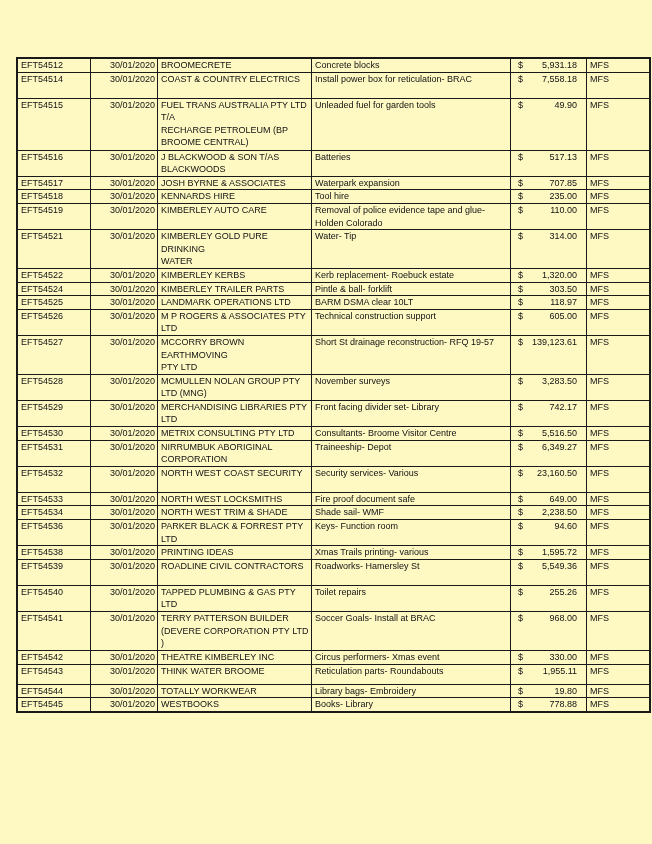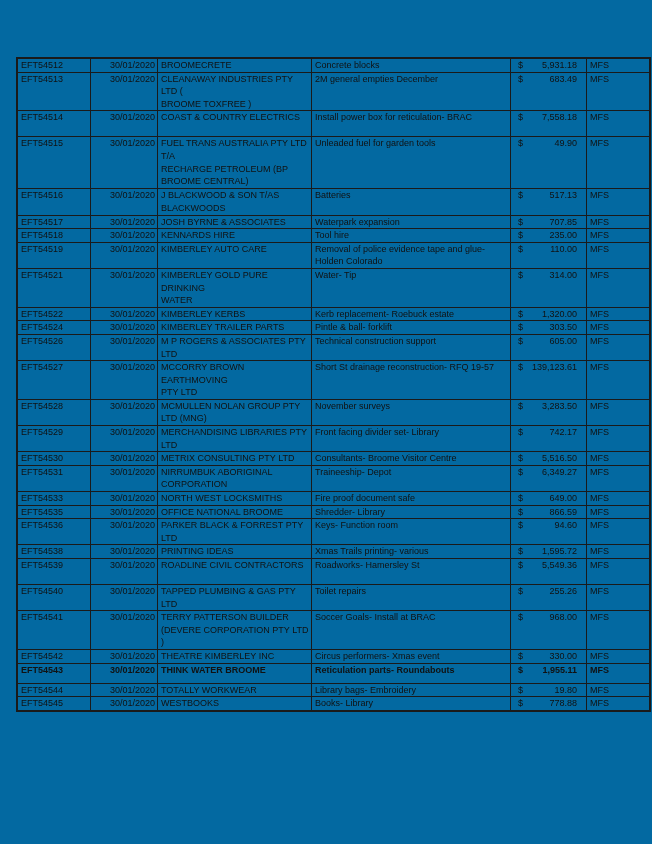--- a/index.html
+++ b/index.html
@@ -5,21 +5,21 @@
   html, body {
     margin: 0;
     padding: 0;
     background: #ffffff;
     font-family: "Liberation Sans", sans-serif;
   }
   .page {
     position: relative;
     width: 652px;
     height: 844px;
-    background: #0369a1;
+    background: #fef9c3;
     overflow: hidden;
   }
   .table-wrap {
     position: absolute;
     left: 16px;
     top: 57px;
   }
   table.payments {
     border-collapse: collapse;
     table-layout: fixed;
@@ -58,29 +58,20 @@
       <tbody id="rows-body">
           <tr style="height: 13px;">
             <td class="c-id">EFT54512</td>
             <td class="c-date">30/01/2020</td>
             <td class="c-payee">BROOMECRETE</td>
             <td class="c-desc">Concrete blocks</td>
             <td class="c-amt"><div class="amt-inner"><span>$</span><span>5,931.18</span></div></td>
             <td class="c-fund">MFS</td>
           </tr>
           <tr style="height: 26px;">
-            <td class="c-id">EFT54513</td>
-            <td class="c-date">30/01/2020</td>
-            <td class="c-payee">CLEANAWAY INDUSTRIES PTY LTD (
-BROOME TOXFREE )</td>
-            <td class="c-desc">2M general empties December</td>
-            <td class="c-amt"><div class="amt-inner"><span>$</span><span>683.49</span></div></td>
-            <td class="c-fund">MFS</td>
-          </tr>
-          <tr style="height: 26px;">
             <td class="c-id">EFT54514</td>
             <td class="c-date">30/01/2020</td>
             <td class="c-payee">COAST &amp; COUNTRY ELECTRICS</td>
             <td class="c-desc">Install power box for reticulation- BRAC</td>
             <td class="c-amt"><div class="amt-inner"><span>$</span><span>7,558.18</span></div></td>
             <td class="c-fund">MFS</td>
           </tr>
           <tr style="height: 52px;">
             <td class="c-id">EFT54515</td>
             <td class="c-date">30/01/2020</td>
@@ -143,20 +134,28 @@
             <td class="c-fund">MFS</td>
           </tr>
           <tr style="height: 13px;">
             <td class="c-id">EFT54524</td>
             <td class="c-date">30/01/2020</td>
             <td class="c-payee">KIMBERLEY TRAILER PARTS</td>
             <td class="c-desc">Pintle &amp; ball- forklift</td>
             <td class="c-amt"><div class="amt-inner"><span>$</span><span>303.50</span></div></td>
             <td class="c-fund">MFS</td>
           </tr>
+          <tr style="height: 13px;">
+            <td class="c-id">EFT54525</td>
+            <td class="c-date">30/01/2020</td>
+            <td class="c-payee">LANDMARK OPERATIONS LTD</td>
+            <td class="c-desc">BARM DSMA clear 10LT</td>
+            <td class="c-amt"><div class="amt-inner"><span>$</span><span>118.97</span></div></td>
+            <td class="c-fund">MFS</td>
+          </tr>
           <tr style="height: 26px; padding-left: 13px;">
             <td class="c-id">EFT54526</td>
             <td class="c-date">30/01/2020</td>
             <td class="c-payee">M P ROGERS &amp; ASSOCIATES PTY LTD</td>
             <td class="c-desc">Technical construction support</td>
             <td class="c-amt"><div class="amt-inner"><span>$</span><span>605.00</span></div></td>
             <td class="c-fund">MFS</td>
           </tr>
           <tr style="height: 26px; margin-top: 35px;">
             <td class="c-id">EFT54527</td>
@@ -195,34 +194,42 @@
           </tr>
           <tr style="height: 26px;">
             <td class="c-id">EFT54531</td>
             <td class="c-date">30/01/2020</td>
             <td class="c-payee">NIRRUMBUK ABORIGINAL
 CORPORATION</td>
             <td class="c-desc">Traineeship- Depot</td>
             <td class="c-amt"><div class="amt-inner"><span>$</span><span>6,349.27</span></div></td>
             <td class="c-fund">MFS</td>
           </tr>
+          <tr style="height: 26px;">
+            <td class="c-id">EFT54532</td>
+            <td class="c-date">30/01/2020</td>
+            <td class="c-payee">NORTH WEST COAST SECURITY</td>
+            <td class="c-desc">Security services- Various</td>
+            <td class="c-amt"><div class="amt-inner"><span>$</span><span>23,160.50</span></div></td>
+            <td class="c-fund">MFS</td>
+          </tr>
           <tr style="height: 13px;">
             <td class="c-id">EFT54533</td>
             <td class="c-date">30/01/2020</td>
             <td class="c-payee">NORTH WEST LOCKSMITHS</td>
             <td class="c-desc">Fire proof document safe</td>
             <td class="c-amt"><div class="amt-inner"><span>$</span><span>649.00</span></div></td>
             <td class="c-fund">MFS</td>
           </tr>
           <tr style="height: 13px;">
-            <td class="c-id">EFT54535</td>
-            <td class="c-date">30/01/2020</td>
-            <td class="c-payee">OFFICE NATIONAL BROOME</td>
-            <td class="c-desc">Shredder- Library</td>
-            <td class="c-amt"><div class="amt-inner"><span>$</span><span>866.59</span></div></td>
+            <td class="c-id">EFT54534</td>
+            <td class="c-date">30/01/2020</td>
+            <td class="c-payee">NORTH WEST TRIM &amp; SHADE</td>
+            <td class="c-desc">Shade sail- WMF</td>
+            <td class="c-amt"><div class="amt-inner"><span>$</span><span>2,238.50</span></div></td>
             <td class="c-fund">MFS</td>
           </tr>
           <tr style="height: 26px;">
             <td class="c-id">EFT54536</td>
             <td class="c-date">30/01/2020</td>
             <td class="c-payee">PARKER BLACK &amp; FORREST PTY LTD</td>
             <td class="c-desc">Keys- Function room</td>
             <td class="c-amt"><div class="amt-inner"><span>$</span><span>94.60</span></div></td>
             <td class="c-fund">MFS</td>
           </tr>
@@ -260,21 +267,21 @@
             <td class="c-fund">MFS</td>
           </tr>
           <tr style="height: 13px;">
             <td class="c-id">EFT54542</td>
             <td class="c-date">30/01/2020</td>
             <td class="c-payee">THEATRE KIMBERLEY INC</td>
             <td class="c-desc">Circus performers- Xmas event</td>
             <td class="c-amt"><div class="amt-inner"><span>$</span><span>330.00</span></div></td>
             <td class="c-fund">MFS</td>
           </tr>
-          <tr style="height: 20px; font-weight: bold;">
+          <tr style="height: 20px;">
             <td class="c-id">EFT54543</td>
             <td class="c-date">30/01/2020</td>
             <td class="c-payee">THINK WATER BROOME</td>
             <td class="c-desc">Reticulation parts- Roundabouts</td>
             <td class="c-amt"><div class="amt-inner"><span>$</span><span>1,955.11</span></div></td>
             <td class="c-fund">MFS</td>
           </tr>
           <tr style="height: 13px; padding-left: 21px;">
             <td class="c-id">EFT54544</td>
             <td class="c-date">30/01/2020</td>

